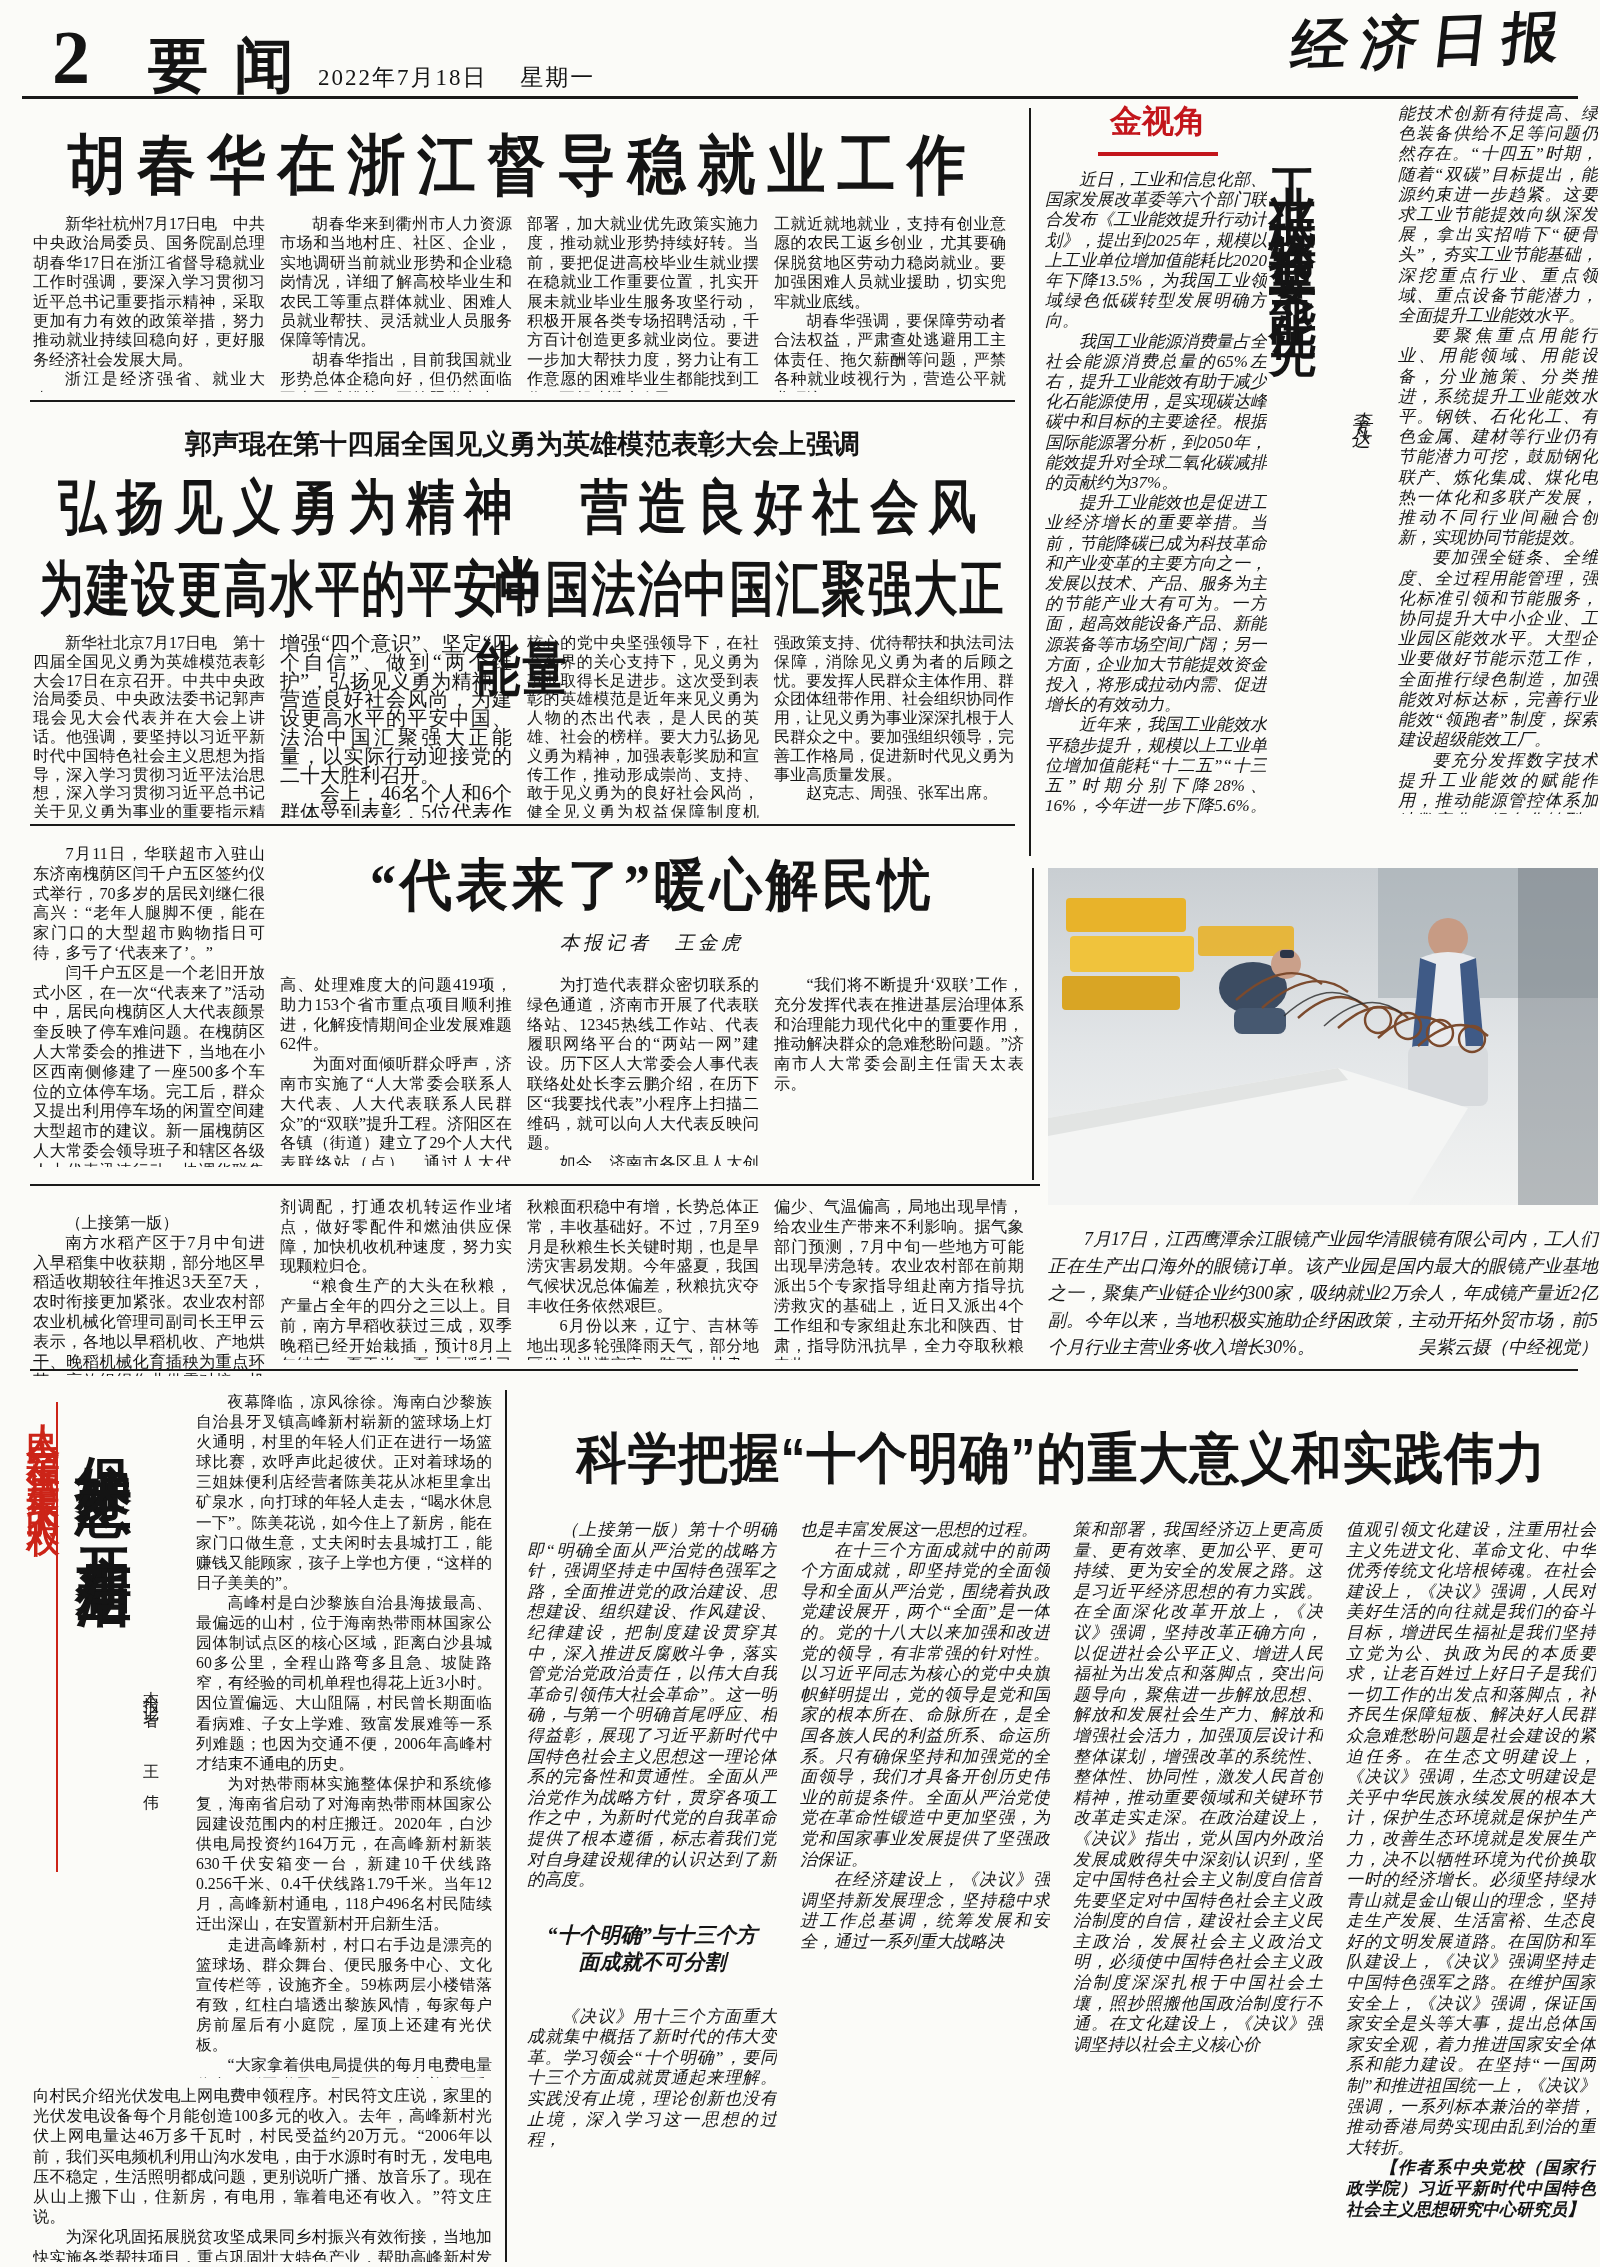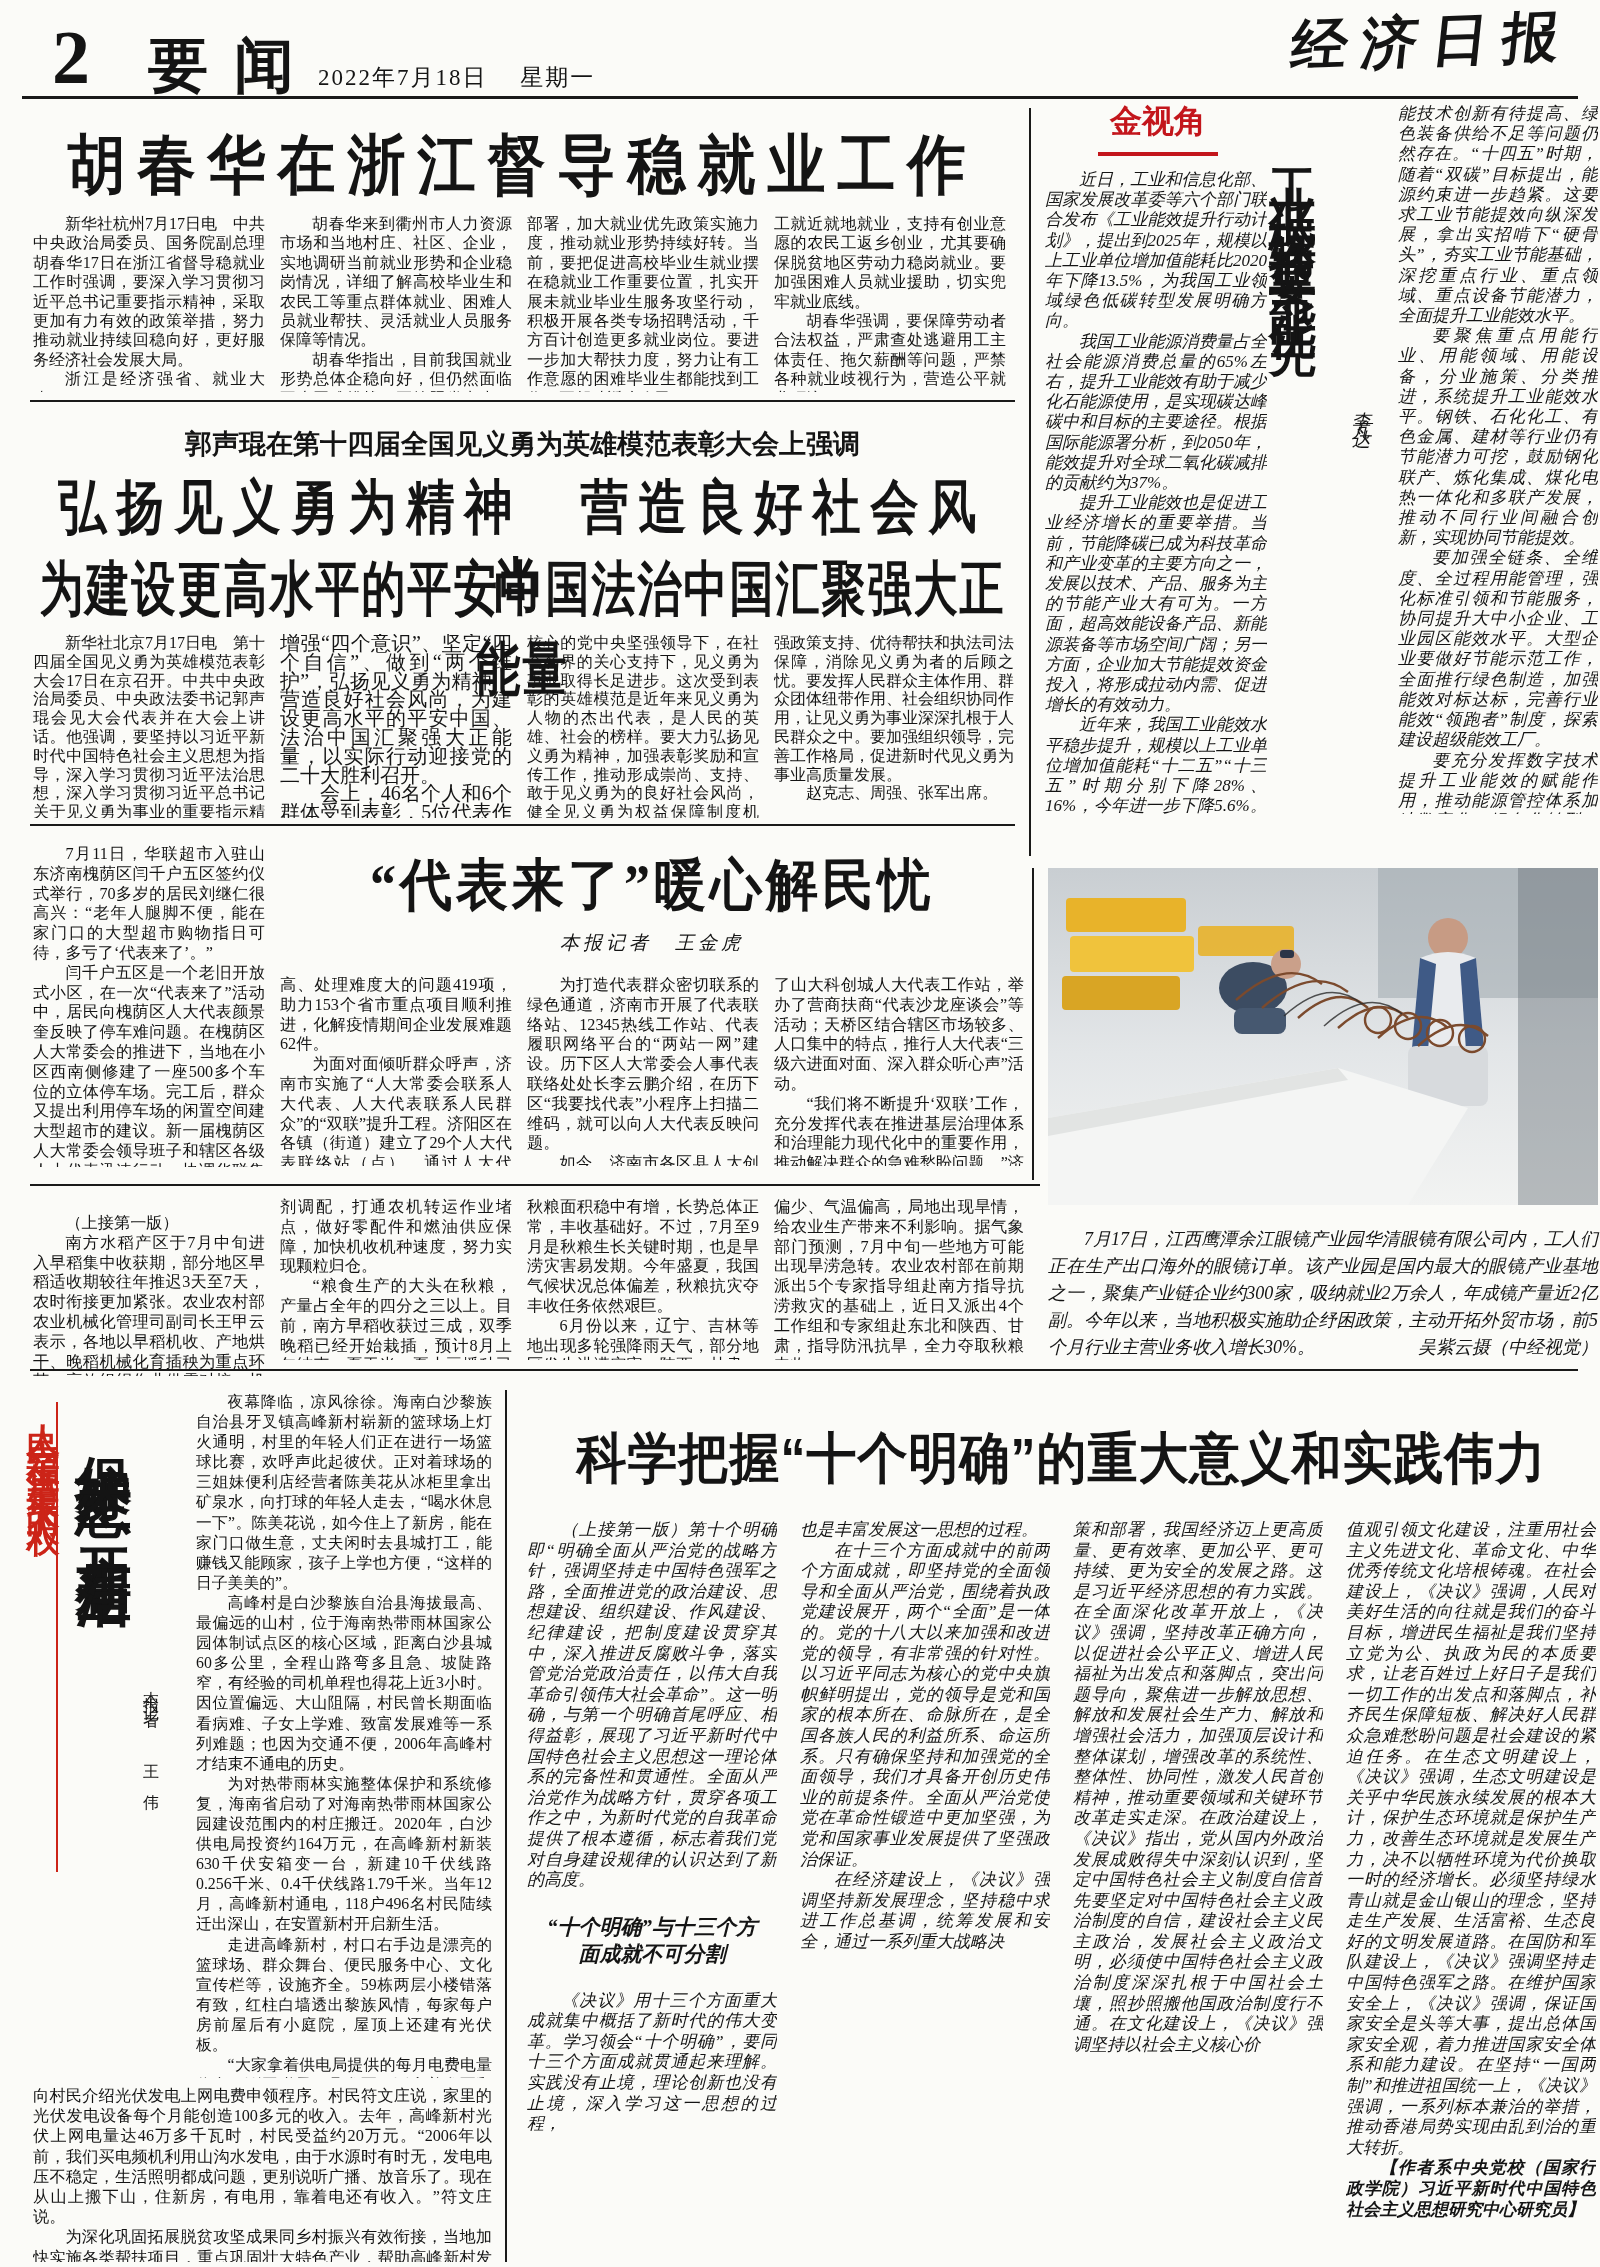--- a/index.html
+++ b/index.html
@@ -59,21 +59,21 @@
   .vhlEco{left:66px;top:1412px;height:664px;writing-mode:vertical-rl;font-size:56px;letter-spacing:6px;
           font-weight:900;font-family:"Liberation Serif",serif;}
   .vbylineEco{left:140px;top:1678px;height:400px;writing-mode:vertical-rl;font-size:16px;letter-spacing:7px;}
   .ecoUpper{left:196px;top:1392px;width:296px;height:686px;font-size:15.8px;line-height:20.1px;}
   .ecoLower{left:33px;top:2086px;width:459px;height:176px;font-size:16.2px;line-height:20.2px;}
 
   
   .hlT{left:527px;top:1422px;width:1069px;text-align:center;font-size:50px;letter-spacing:1px;
        font-weight:900;transform:scaleY(1.1);transform-origin:top;}
   .tcol{font-size:17px;line-height:20.6px;}
-  .subheadT{text-align:center;font-weight:900;font-size:21px;line-height:27px;margin:23px 12px;
+  .subheadT{text-align:center;font-weight:900;font-size:21px;line-height:27px;margin:31px 12px;
             font-style:italic;}
   .authornote{font-weight:bold;}
 </style>
 </head>
 <body>
 
 <div class="abs pagenum">2</div>
 <div class="abs section">要闻</div>
 <div class="abs dateline">
   <span>2022年7月18日</span>　
@@ -145,21 +145,20 @@
   </div>
 <div class="abs col just" style="left:280px;top:976px;width:232px;height:190px;font-size:16.2px;line-height:19.8px;">
     <p class="para cont">高、处理难度大的问题419项，助力153个省市重点项目顺利推进，化解疫情期间企业发展难题62件。</p>
     <p class="para">为面对面倾听群众呼声，济南市实施了“人大常委会联系人大代表、人大代表联系人民群众”的“双联”提升工程。济阳区在各镇（街道）建立了29个人大代表联络站（点），通过人大代表“赶集摆摊”“进社区进小区”等方式，定期开展“人大代表听民声”活动。</p>
   </div>
 <div class="abs col just" style="left:527px;top:976px;width:232px;height:190px;font-size:16.2px;line-height:19.8px;">
     <p class="para">为打造代表群众密切联系的绿色通道，济南市开展了代表联络站、12345热线工作站、代表履职网络平台的“两站一网”建设。历下区人大常委会人事代表联络处处长李云鹏介绍，在历下区“我要找代表”小程序上扫描二维码，就可以向人大代表反映问题。</p>
     <p class="para">如今，济南市各区县人大创新工作方式方法，形成了一批符合本地实际的“双联”模式。历城区山大路街道建立</p>
   </div>
 <div class="abs col just" style="left:774px;top:976px;width:250px;height:190px;font-size:16.2px;line-height:19.8px;">
-    <p class="para cont">了山大科创城人大代表工作站，举办了营商扶商“代表沙龙座谈会”等活动；天桥区结合辖区市场较多、人口集中的特点，推行人大代表“三级六进面对面、深入群众听心声”活动。</p>
     <p class="para">“我们将不断提升‘双联’工作，充分发挥代表在推进基层治理体系和治理能力现代化中的重要作用，推动解决群众的急难愁盼问题。”济南市人大常委会副主任雷天太表示。</p>
   </div>
 <div class="hrule" style="left:30px;top:1184px;width:1010px;height:2px;"></div>
 <div class="vrule" style="left:1032px;top:868px;width:2px;height:312px;"></div>
 
 <div class="abs col just" style="left:33px;top:1198px;width:232px;height:162px;font-size:16.2px;line-height:19.8px;margin-top:16px;">
     <p class="para">（上接第一版）</p>
     <p class="para">南方水稻产区于7月中旬进入早稻集中收获期，部分地区早稻适收期较往年推迟3天至7天，农时衔接更加紧张。农业农村部农业机械化管理司副司长王甲云表示，各地以早稻机收、产地烘干、晚稻机械化育插秧为重点环节，高效组织作业供需对接、机具调</p>
   </div>
 <div class="abs col just" style="left:280px;top:1198px;width:232px;height:162px;font-size:16.2px;line-height:19.8px;">

